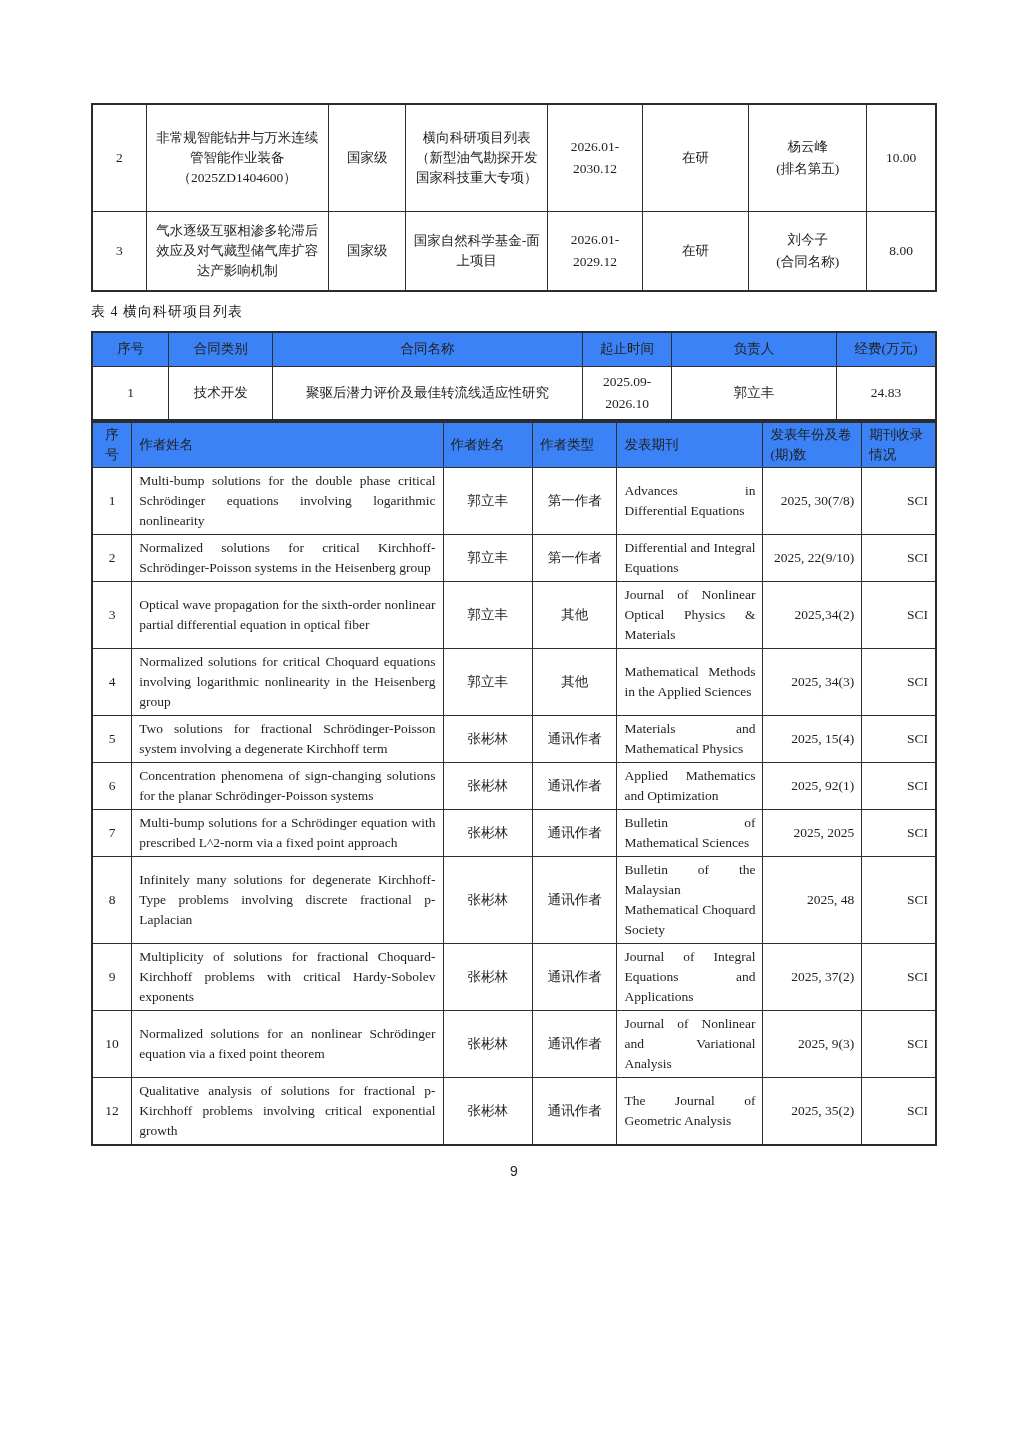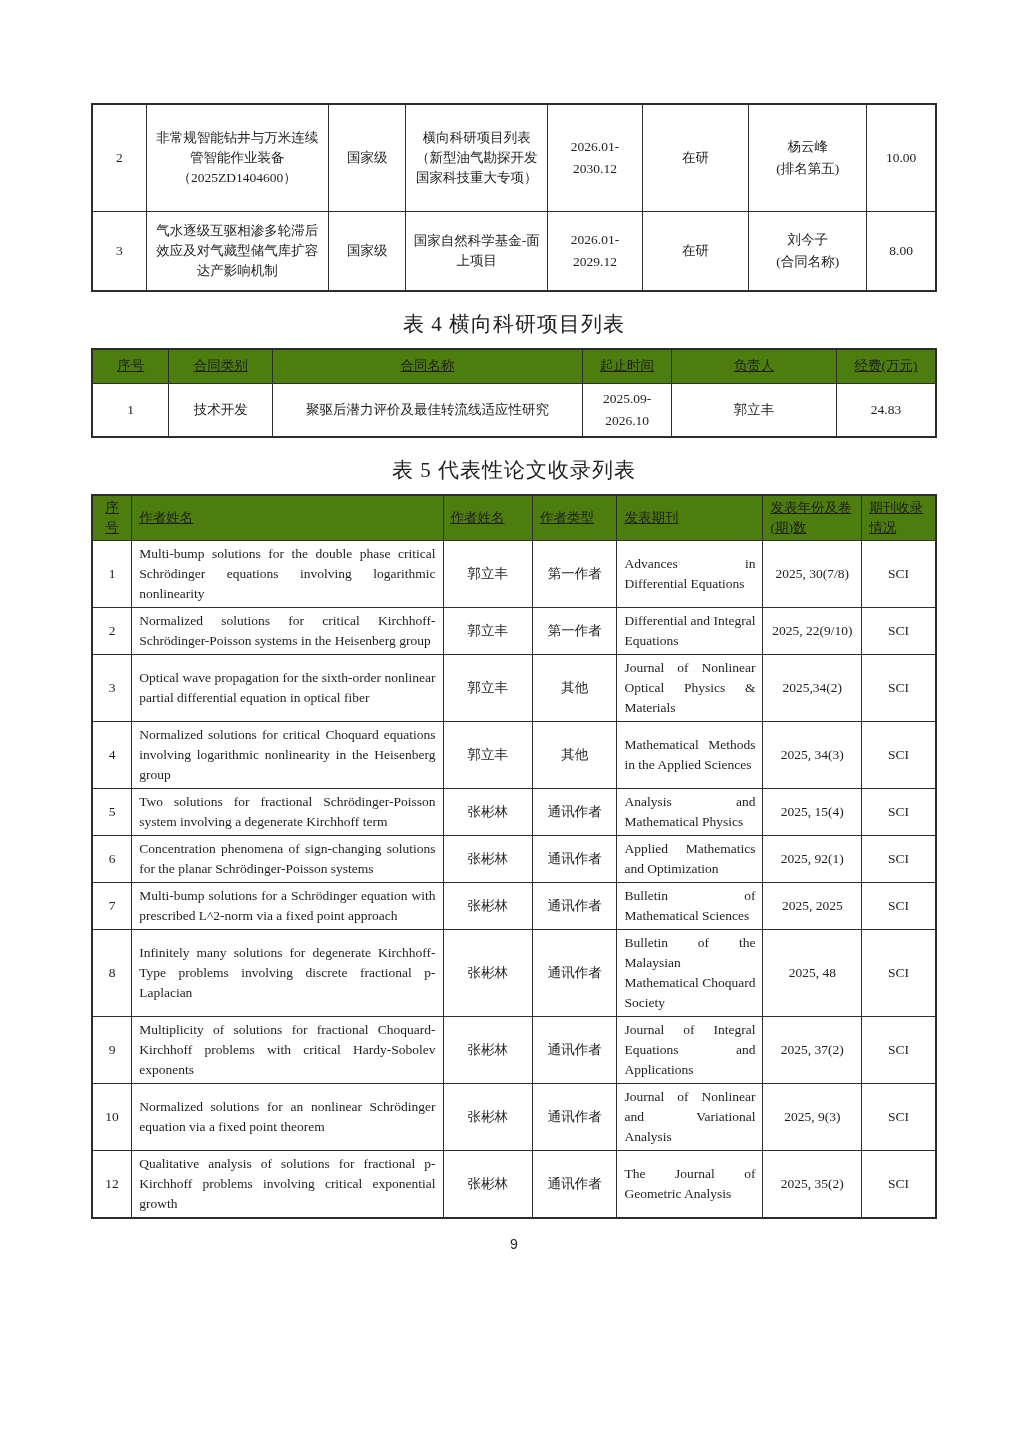--- a/index.html
+++ b/index.html
@@ -27,39 +27,38 @@
   td, th {
     border: 1px solid #2e2e2e;
     font-size: 13.5px;
     line-height: 20px;
     padding: 4px 6px;
     vertical-align: middle;
     text-align: center;
     font-weight: normal;
     word-wrap: break-word;
   }
-  th { background: #4d7c0f; text-decoration: underline; }
+  th { background: #3b82f6; }
   .caption {
-    text-align: center;
-    font-size: 21px;
-    padding: 18px 0 10px 0;
+    font-size: 14px;
+    padding: 11px 0 10px 0;
     letter-spacing: 1px;
   }
   
   .t-top td { padding: 8px 7px; }
   .t-top tr:nth-child(1) td { height: 107px; }
   .t-top tr:nth-child(2) td { height: 80px; }
   
   .t4 th { height: 34px; }
   .t4 td { height: 46px; }
   
   .t5 th { height: 45px; padding: 2px 7px; }
   .t5 td { padding: 3px 7px; }
   .t5 th.left { text-align: left; }
-  .cell-left { text-align: center; }
+  .cell-left { text-align: right; }
   .cell-just { text-align: justify; text-justify: inter-word; }
   .two-line div { line-height: 22px; }
   .pageno {
     text-align: center;
     font-size: 14px;
     margin-top: 17px;
     font-family: "Liberation Sans", "DejaVu Sans", sans-serif;
   }
 </style>
 </head>
@@ -148,21 +147,20 @@
             <div>2025.09-</div>
             <div>2026.10</div>
           </td>
           <td>郭立丰</td>
           <td>24.83</td>
         </tr>
 
     </tbody>
   </table>
 
-  <div class="caption">表 5 代表性论文收录列表</div>
 
   <table class="t5">
     <colgroup>
       <col style="width:4.7%">
         <col style="width:36.9%">
         <col style="width:10.6%">
       <col style="width:10.0%">
         <col style="width:17.3%">
         <col style="width:11.7%">
       <col style="width:8.8%">
@@ -218,21 +216,21 @@
           <td class="cell-just">Mathematical Methods in the Applied Sciences</td>
           <td class="cell-left">2025, 34(3)</td>
           <td class="cell-left">SCI</td>
         </tr>
 
         <tr>
           <td>5</td>
           <td class="cell-just">Two solutions for fractional Schrödinger-Poisson system involving a degenerate Kirchhoff term</td>
           <td>张彬林</td>
           <td>通讯作者</td>
-          <td class="cell-just">Analysis and Mathematical Physics</td>
+          <td class="cell-just">Materials and Mathematical Physics</td>
           <td class="cell-left">2025, 15(4)</td>
           <td class="cell-left">SCI</td>
         </tr>
 
         <tr>
           <td>6</td>
           <td class="cell-just">Concentration phenomena of sign-changing solutions for the planar Schrödinger-Poisson systems</td>
           <td>张彬林</td>
           <td>通讯作者</td>
           <td class="cell-just">Applied Mathematics and Optimization</td>

